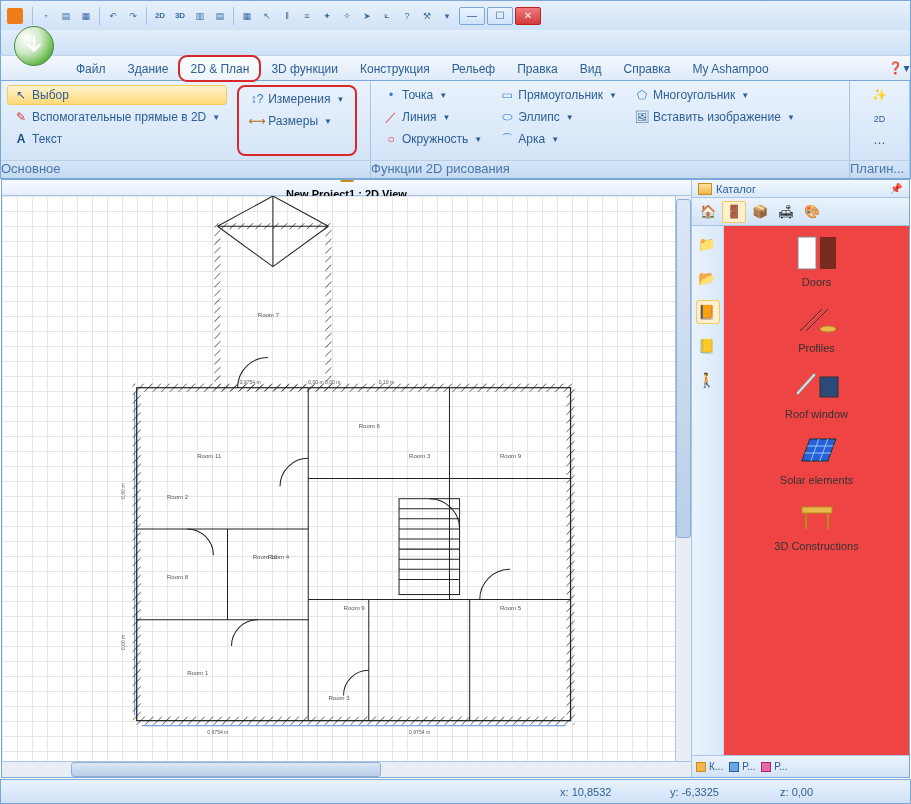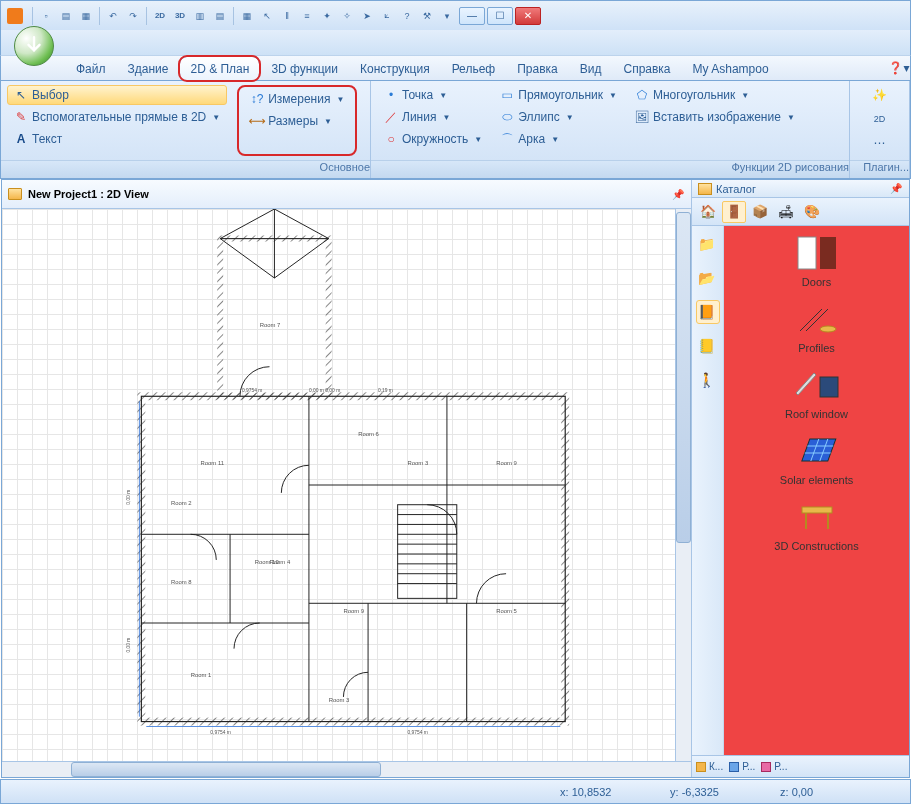--- a/index.html
+++ b/index.html
@@ -24,32 +24,32 @@
 .menubar { height: 26px; background: linear-gradient(#f3f8fe,#dfeaf8); border: 1px solid #7aa7d6; border-top: 1px solid #bcd3ec; display: flex; align-items: stretch; padding-left: 64px; }
 .menubar .tab { padding: 0 10px; display: flex; align-items: center; font-size: 12px; color: #2d5e95; border: 1px solid transparent; border-bottom: none; cursor: pointer; }
 .menubar .tab.active { background: linear-gradient(#fff,#eaf3fd); border-color: #7aa7d6; border-radius: 3px 3px 0 0; margin-bottom: -1px; }
 .menubar .tab.highlight { outline: 2px solid #d8282a; outline-offset: -1px; border-radius: 8px; }
 .menubar .help { margin-left: auto; width: 22px; display: flex; align-items: center; justify-content: center; font-size: 12px; color: #2d5e95; cursor: pointer; }
 
 
 .ribbon { height: 98px; background: linear-gradient(#e9f2fd,#cfe1f6); border: 1px solid #7aa7d6; border-top: none; display: flex; }
 .group { border-right: 1px solid #a8c5e6; display: flex; flex-direction: column; }
 .group-body { flex: 1; display: flex; padding: 4px 6px; gap: 4px; }
-.group-title { height: 18px; font-size: 11px; color: #4c76a8; text-align: right; background: linear-gradient(#d7e7f8,#c4d9f0); border-top: 1px solid #b8d0ea; }
+.group-title { height: 18px; font-size: 13px; color: #4c76a8; text-align: left; background: linear-gradient(#d7e7f8,#c4d9f0); border-top: 1px solid #b8d0ea; }
 .rbtn { display: flex; align-items: center; gap: 4px; padding: 2px 6px; font-size: 12px; color: #2d5e95; border: 1px solid transparent; border-radius: 3px; cursor: pointer; white-space: nowrap; }
 .rbtn.selected { border-color: #f8c864; background: linear-gradient(#fff3ce,#ffd97a); }
 .rbtn .ic { width: 14px; height: 14px; display: flex; align-items: center; justify-content: center; font-size: 12px; }
 .rbtn .dd { font-size: 8px; color: #2d5e95; margin-left: 2px; }
 .col { display: flex; flex-direction: column; gap: 2px; }
 .callout { border: 2px solid #d8282a; border-radius: 8px; padding: 2px 4px; }
 
 
 .workspace { position: absolute; top: 179px; left: 1px; right: 1px; bottom: 26px; border: 1px solid #7aa7d6; background: #e9f2fd; display: flex; }
 .canvas-wrap { flex: 1; display: flex; flex-direction: column; min-width: 0; }
-.view-header { height: 29px; background: linear-gradient(#f7fbff,#e4eefb); border-bottom: 1px solid #a8c5e6; display: flex; align-items: center; padding: 0 6px; gap: 6px; }
+.view-header { height: 16px; background: linear-gradient(#f7fbff,#e4eefb); border-bottom: 1px solid #a8c5e6; display: flex; align-items: center; padding: 0 6px; gap: 6px; flex-direction: column; }
 .view-header .folder-ic { width: 14px; height: 12px; background: linear-gradient(#ffe2a0,#f4b64a); border: 1px solid #c98f1e; border-radius: 1px; }
 .view-header .title { font-size: 11px; font-weight: bold; }
 .view-header .pin { margin-left: auto; font-size: 10px; color: #6a8fb8; cursor: pointer; }
 
 .canvas-area { flex: 1; position: relative; background: #fff; overflow: hidden; }
 .canvas-area .grid { position: absolute; inset: 0;
   background-image:
     linear-gradient(#e6e6e6 1px, transparent 1px),
     linear-gradient(90deg,#e6e6e6 1px, transparent 1px),
     linear-gradient(#c9d9ec 1px, transparent 1px),

